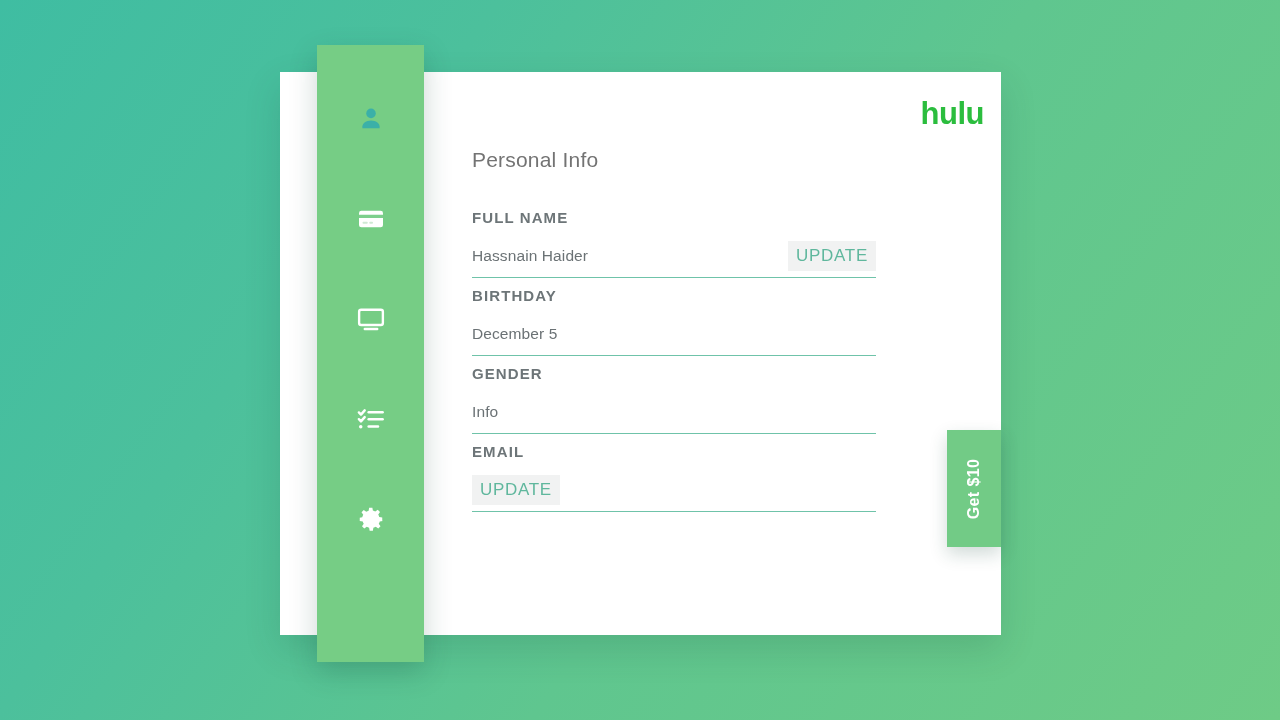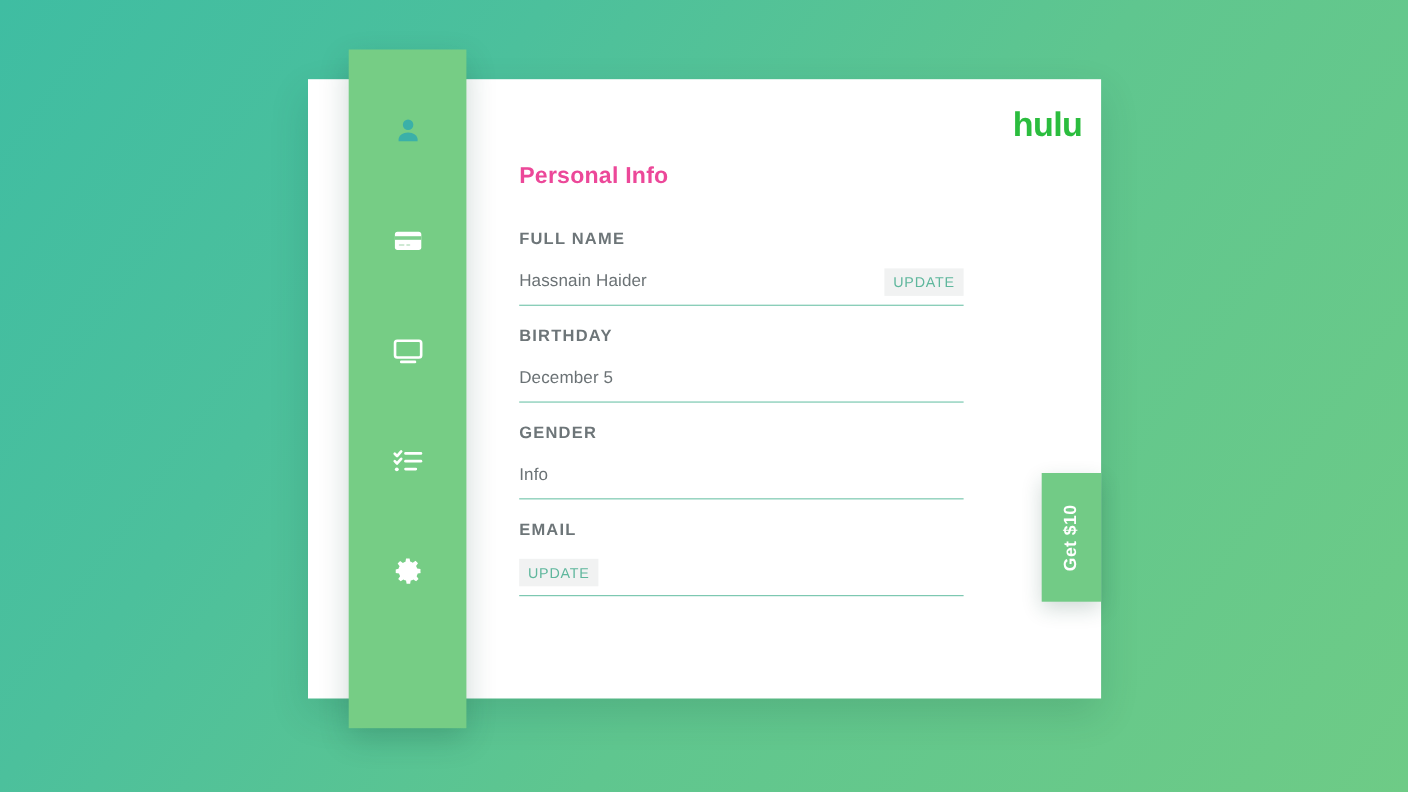--- a/index.html
+++ b/index.html
@@ -77,22 +77,22 @@
     top: 26px;
     font-size: 31px;
     font-weight: bold;
     color: #2bbd3e;
     letter-spacing: -0.5px;
     line-height: 1;
   }
 
   .page-title {
     font-size: 21px;
-    font-weight: bold;
-    color: #ec4899;
+    font-weight: normal;
+    color: #737373;
     letter-spacing: 0.2px;
     margin-top: 54px;
   }
 
   .form {
     margin-top: 37px;
   }
 
   .field {
     position: relative;
@@ -125,34 +125,34 @@
 
   .field-value.masked {
     font-size: 14px;
     letter-spacing: 1.6px;
     color: #8a9093;
     position: relative;
     top: -3px;
   }
 
   .field-action {
-    font-size: 13px;
+    font-size: 17px;
     font-weight: normal;
     letter-spacing: 0.7px;
     color: #5fb79d;
     background: #f1f2f2;
     border: none;
     padding: 5px 8px 5px 8px;
     cursor: pointer;
     font-family: "Liberation Sans", sans-serif;
     white-space: nowrap;
   }
 
   
-  .field + .field { margin-top: 19px; }
+  .field + .field { margin-top: 9px; }
 
   
   .get-tab {
     position: absolute;
     left: 947px;
     top: 430px;
     width: 54px;
     height: 117px;
     background: #72cb86;
     box-shadow: 0 7px 18px rgba(20, 70, 55, 0.20);

